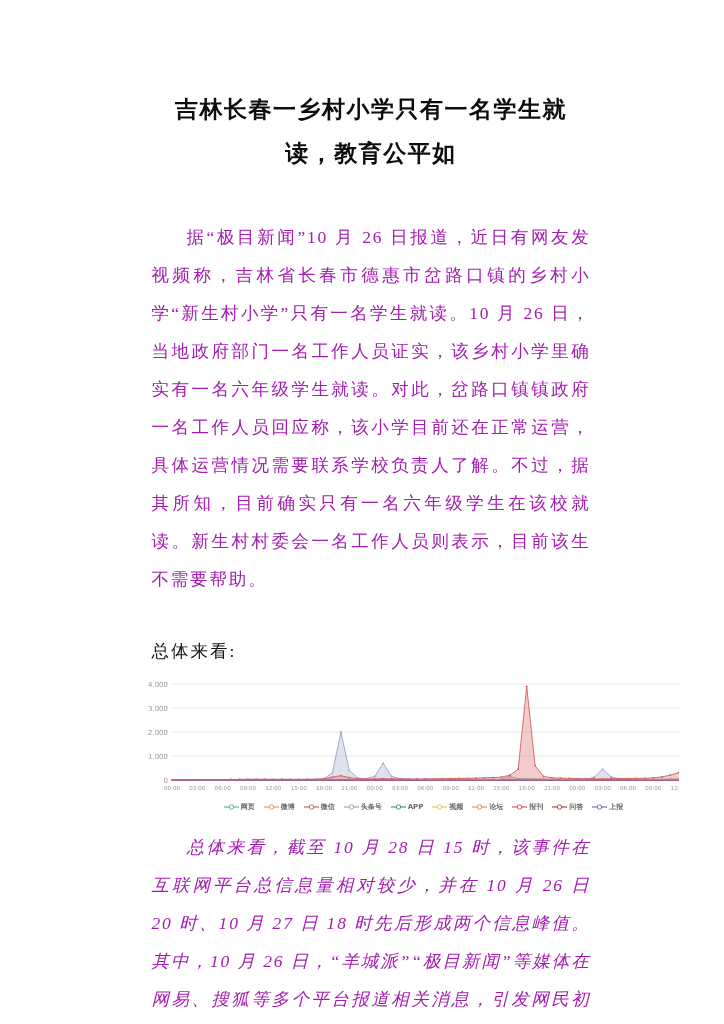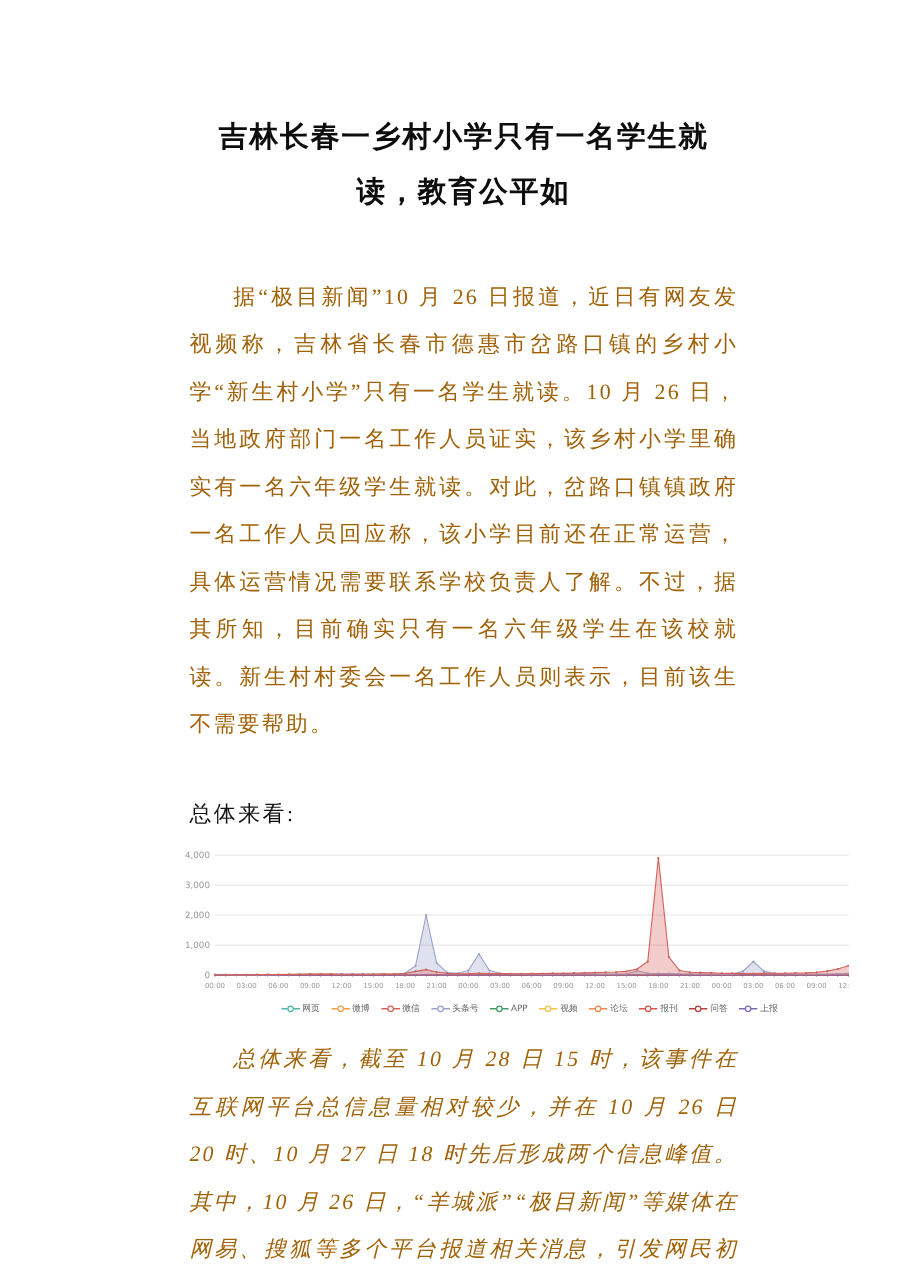--- a/index.html
+++ b/index.html
@@ -22,38 +22,38 @@
     letter-spacing:1.5px;
     color:#0d0d0d;
   }
   .body-par {
     margin-top:42px;
     font-size:17.5px;
     line-height:38px;
     text-align:justify;
     text-indent:2em;
     letter-spacing:1.8px;
-    color:#a16207;
+    color:#a21caf;
   }
   .section-label {
     margin-top:34px;
     font-size:17.5px;
     line-height:38px;
     letter-spacing:2px;
   }
   .chart-wrap { margin-top:6px; margin-left:-14px; width:572px; }
   .chart-wrap svg { display:block; }
   .legend-row {
     display:flex; justify-content:center; align-items:center;
     gap:9px; margin-top:2px;
     font-family:"DejaVu Sans","Liberation Sans",sans-serif;
     font-size:7px; color:#666;
     letter-spacing:0;
   }
-  .legend-item { display:flex; align-items:center; gap:2px; white-space:nowrap; }
+  .legend-item { display:flex; align-items:center; gap:2px; white-space:nowrap;font-weight:bold; }
   .par-after-chart { margin-top:16px;font-style:italic; }
 </style>
 </head>
 <body>
 
 <div class="page">
 
   <div class="doc-title">
     <div>吉林长春一乡村小学只有一名学生就读，教育公平如</div>
   </div>

